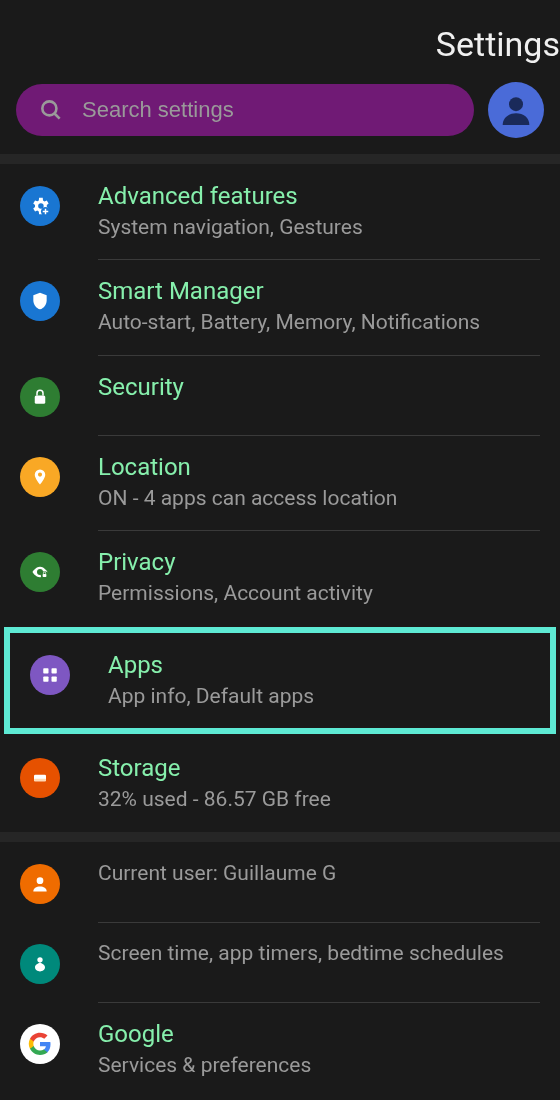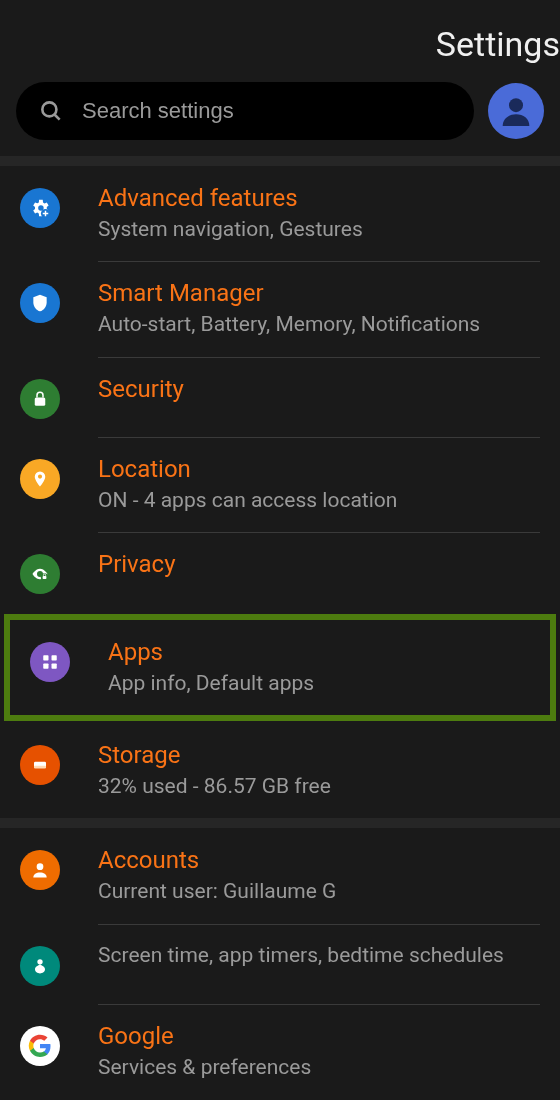--- a/index.html
+++ b/index.html
@@ -21,23 +21,23 @@
     color: #f0f0f0;
   }
   .searchrow {
     display: flex;
     align-items: center;
     padding: 0 16px 16px 16px;
     gap: 14px;
   }
   .searchbox {
     flex: 1;
-    background: #000000;
+    background: #701a75;
     border-radius: 30px;
-    height: 58px;
+    height: 52px;
     display: flex;
     align-items: center;
     padding: 0 22px;
     gap: 18px;
   }
   .searchbox input {
     background: transparent;
     border: none;
     outline: none;
     color: #a0a0a0;
@@ -83,31 +83,31 @@
     display: flex;
     align-items: center;
     justify-content: center;
     margin-right: 38px;
     margin-top: 4px;
     flex-shrink: 0;
   }
   .text-col { flex: 1; }
   .title {
     font-size: 24px;
-    color: #f97316;
+    color: #86efac;
     margin-bottom: 4px;
     font-weight: 400;
   }
   .subtitle {
     font-size: 21px;
     color: #9a9a9a;
     line-height: 1.3;
   }
   .highlight-box {
-    border: 6px solid #4d7c0f;
+    border: 6px solid #5eead4;
     margin: 2px 4px;
   }
   .highlight-box .item::before { display:none; }
   
   .bg-blue    { background:#1976d2; }
   .bg-green   { background:#2e7d32; }
   .bg-yellow  { background:#f9a825; }
   .bg-green2  { background:#2e7d32; }
   .bg-purple  { background:#7e57c2; }
   .bg-orange  { background:#e65100; }
@@ -199,20 +199,21 @@
     <div class="icon-circle bg-green2">
       <svg width="22" height="18" viewBox="0 0 24 24" fill="#fff">
         <path d="M12 5C6 5 2 12 2 12s4 7 10 7 10-7 10-7-4-7-10-7zm0 11a4 4 0 110-8 4 4 0 010 8z"></path>
         <circle cx="18" cy="16" r="5" fill="#2e7d32"></circle>
         <rect x="15.5" y="14.5" width="5" height="4" rx="1" fill="#fff"></rect>
         <path d="M16.5 14.5v-1a1.5 1.5 0 013 0v1" stroke="#fff" stroke-width="1" fill="none"></path>
       </svg>
     </div>
     <div class="text-col">
       <div class="title">Privacy</div>
+      <div class="subtitle">Permissions, Account activity</div>
     </div>
   </div>
 
   <div class="highlight-box">
     <div class="item">
       <div class="icon-circle bg-purple">
         <svg width="18" height="18" viewBox="0 0 24 24" fill="#fff">
           <rect x="3" y="3" width="7" height="7" rx="1"></rect>
             <rect x="14" y="3" width="7" height="7" rx="1"></rect>
           <rect x="3" y="14" width="7" height="7" rx="1"></rect>
@@ -246,21 +247,20 @@
 <div class="list">
 
   <div class="item">
     <div class="icon-circle bg-orange2">
       <svg width="20" height="20" viewBox="0 0 24 24" fill="#fff">
         <circle cx="12" cy="8" r="4"></circle>
           <path d="M4 21c0-4 3.6-6 8-6s8 2 8 6z"></path>
       </svg>
     </div>
     <div class="text-col">
-      <div class="title">Accounts</div>
       <div class="subtitle">Current user: Guillaume G</div>
     </div>
   </div>
 
   <div class="item">
     <div class="icon-circle bg-teal">
       <svg width="20" height="20" viewBox="0 0 24 24" fill="#fff">
         <circle cx="12" cy="7" r="3.2"></circle>
         <path d="M12 10c-2 2-6 2.5-6 6 0 3 3 5 6 5s6-2 6-5c0-3.5-4-4-6-6z"></path>
       </svg>

